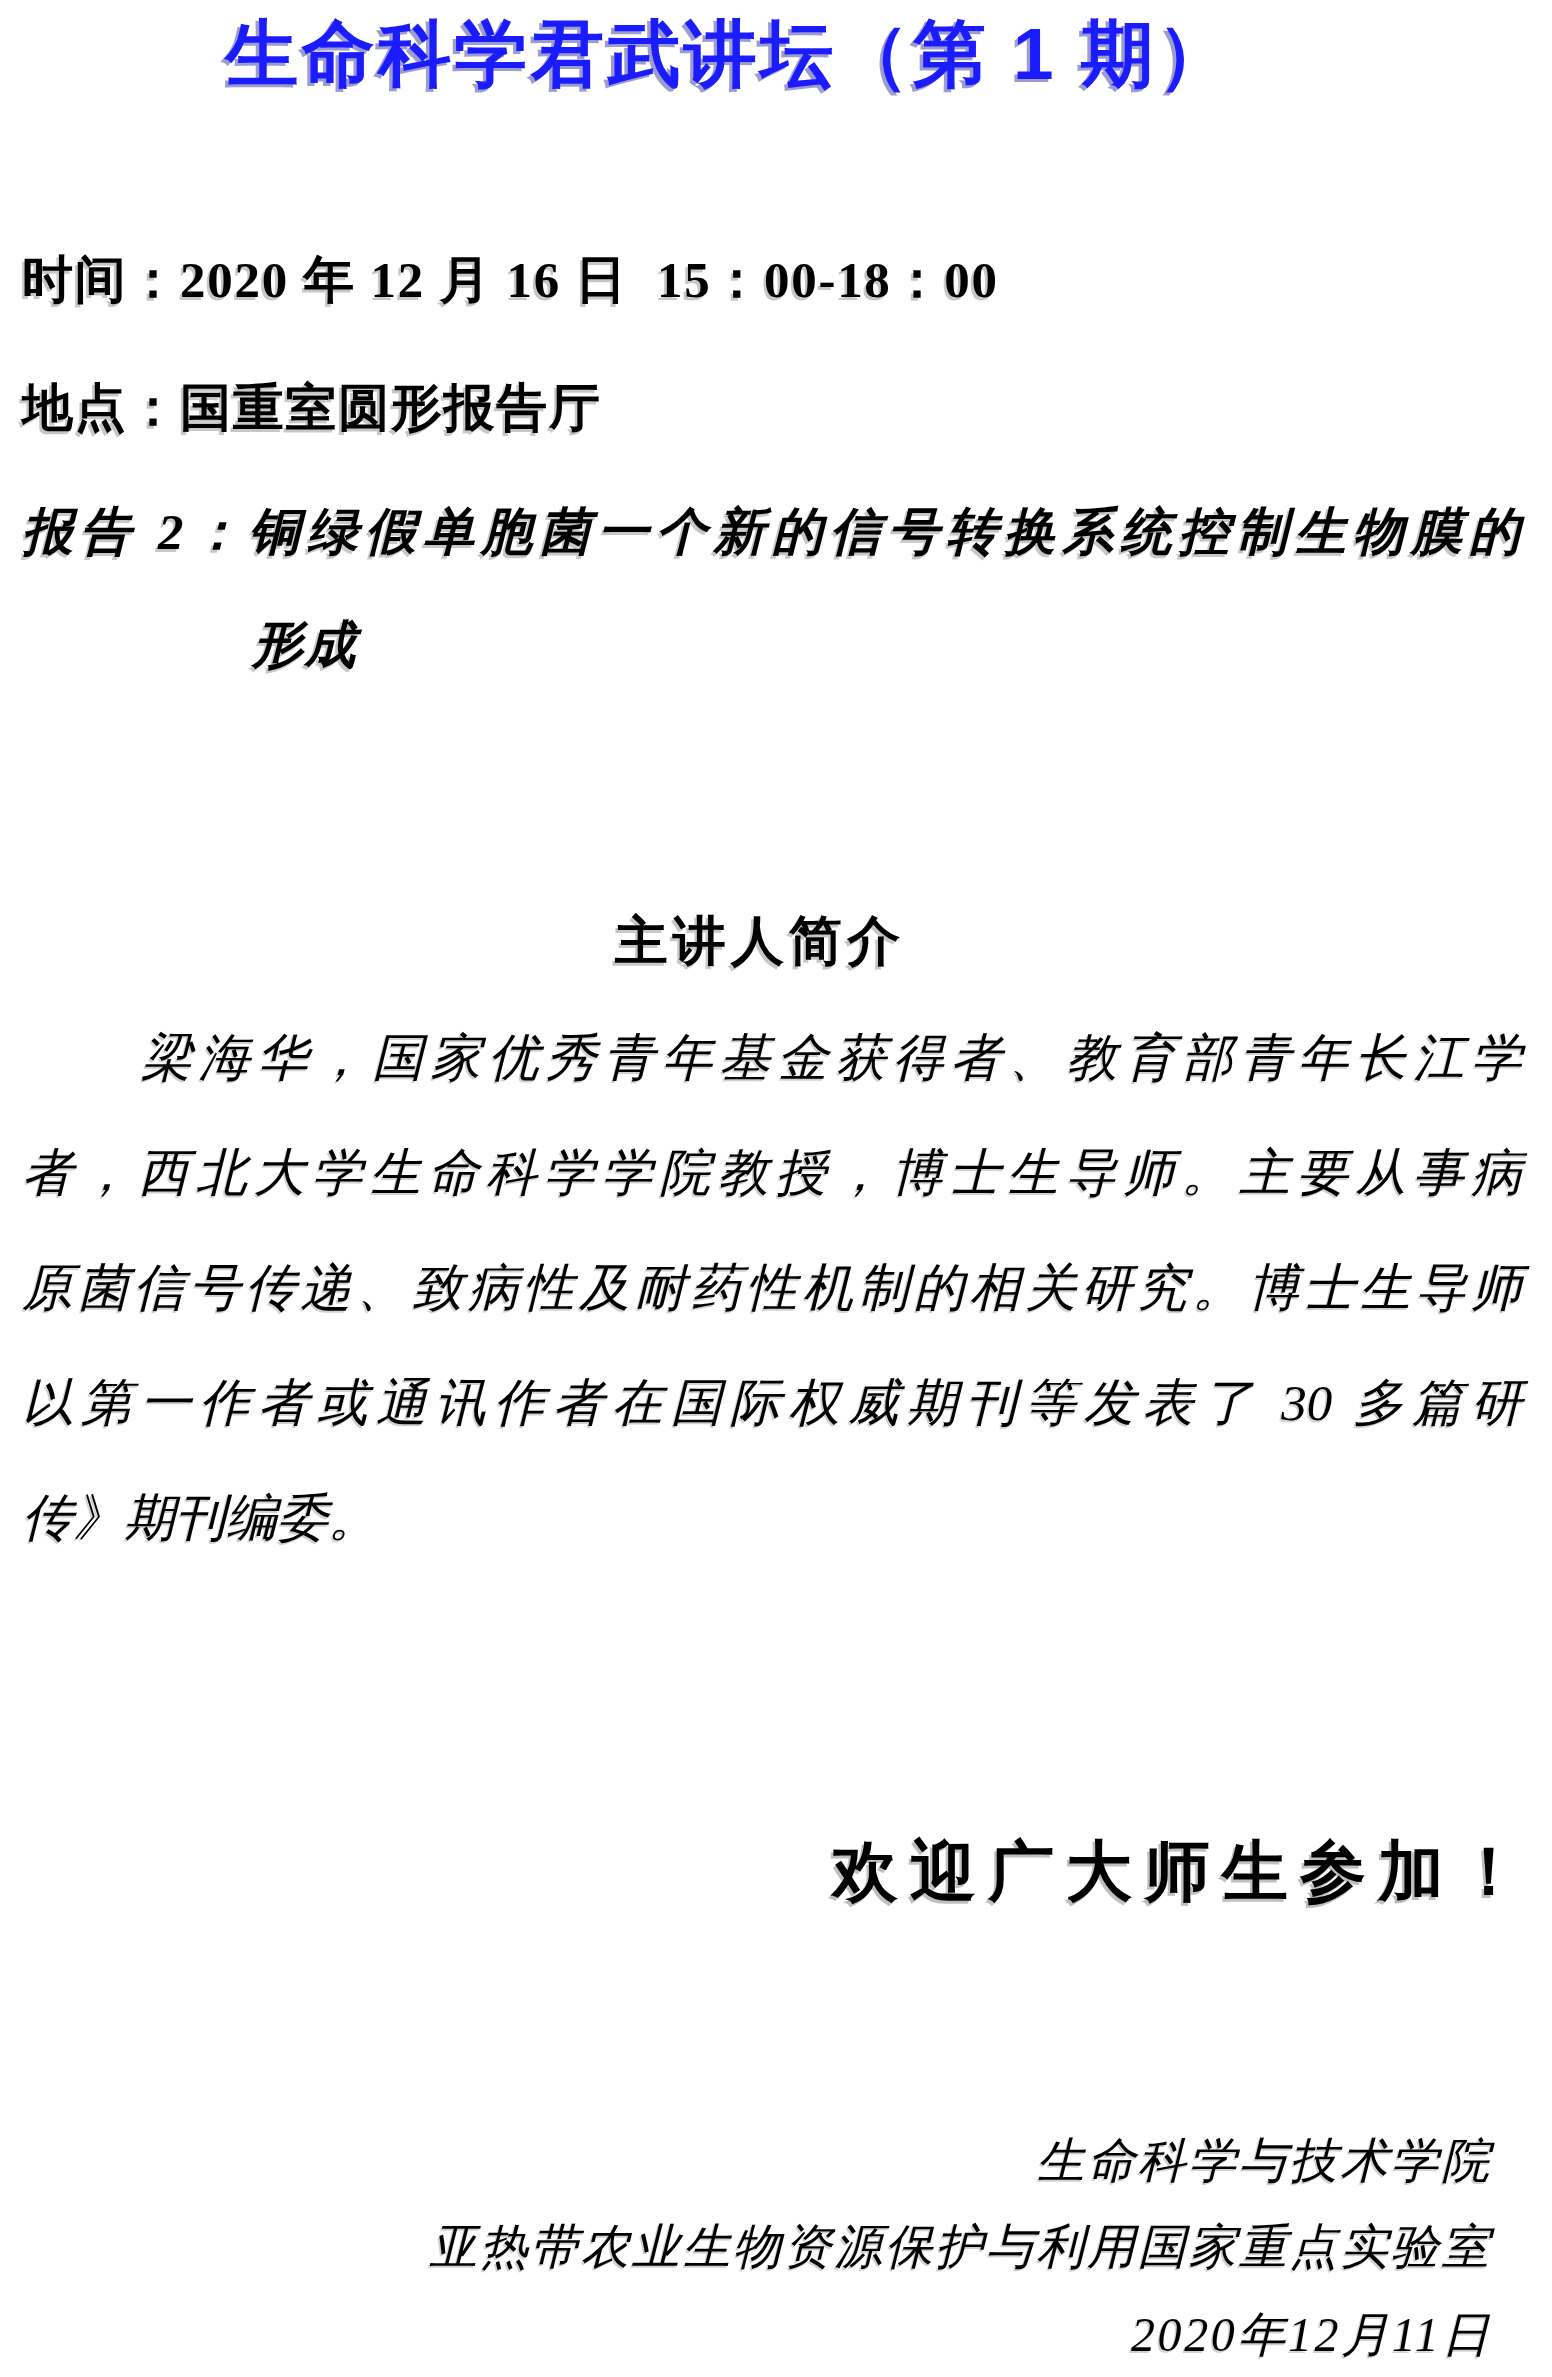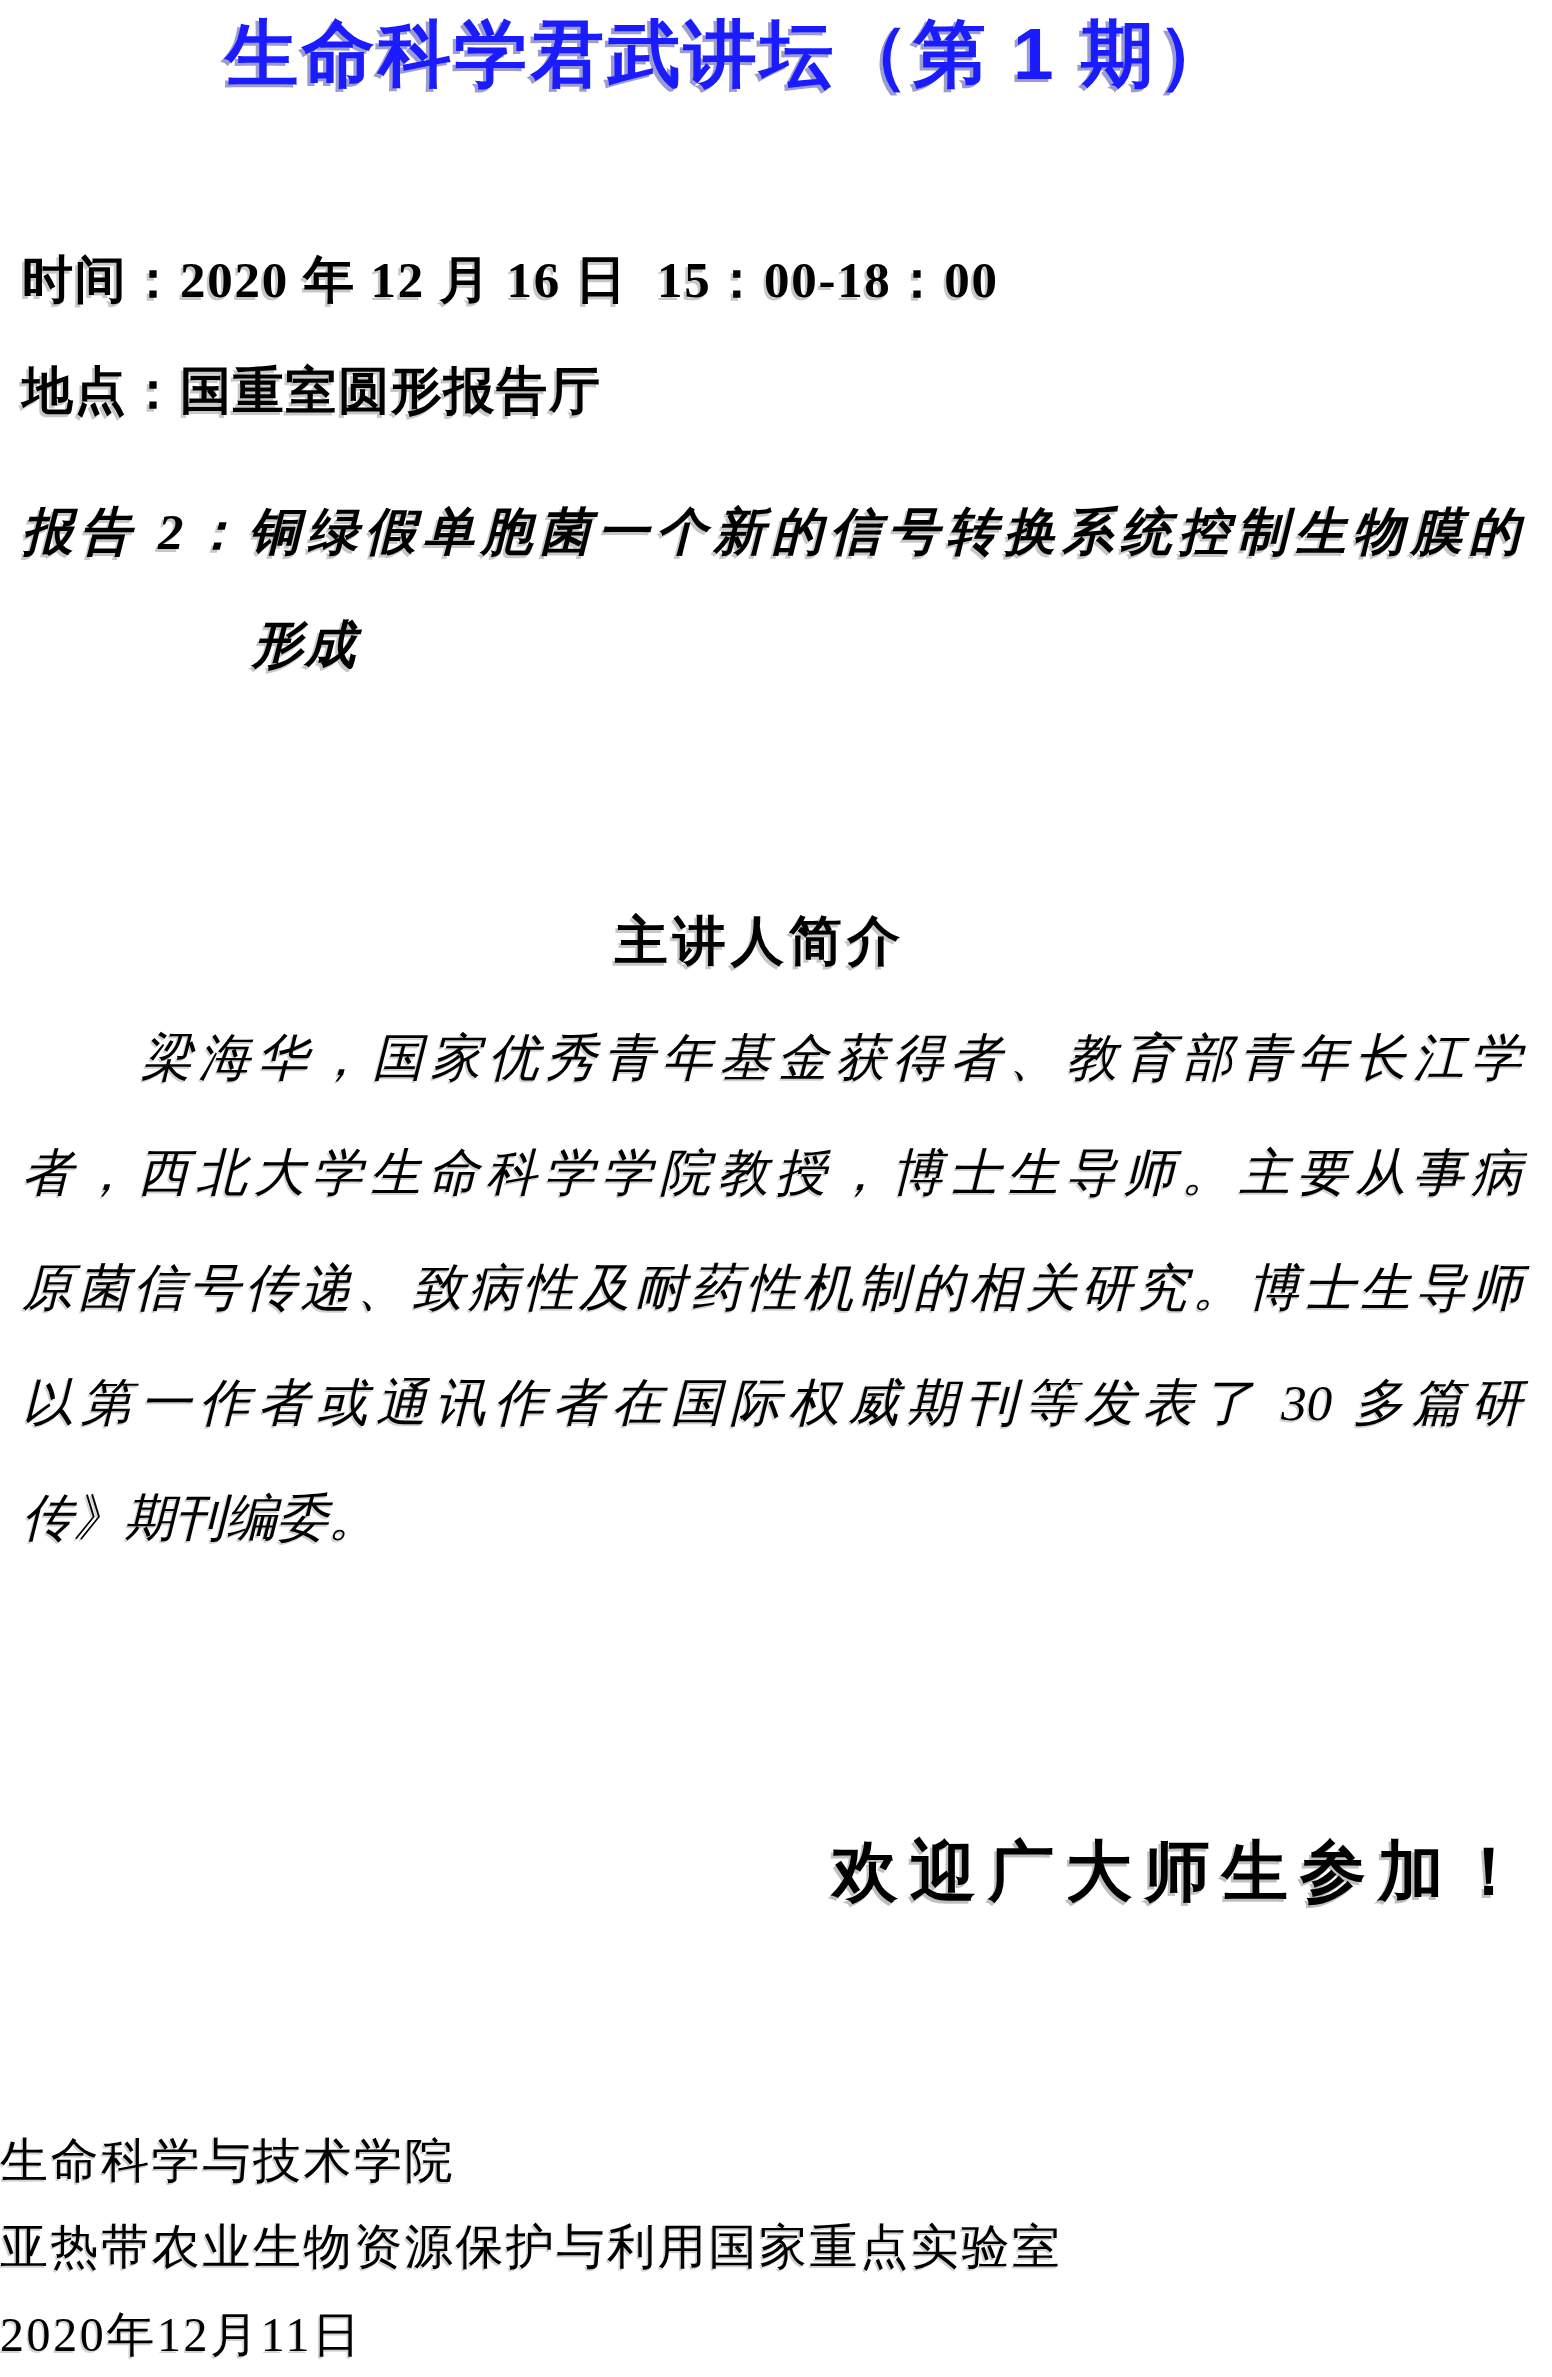--- a/index.html
+++ b/index.html
@@ -32,21 +32,21 @@
     left: 22px;
     font-weight: 700;
     font-size: 51px;
     line-height: 1.1;
     letter-spacing: 1.7px;
     white-space: pre;
     text-shadow: -2.6px 2.6px 0 rgba(0, 0, 0, 0.22);
   }
   .kai-bold { font-style: italic; margin-top: 32px; } 
   .line-time    { top: 252px; text-align: right; }
-  .line-venue   { top: 363px; }
+  .line-venue   { top: 380px; }
   .line-talk    { top: 472px; width: 1500px; text-align: justify; text-align-last: justify; }
   .line-talk2   { top: 585px; left: 252px; }
   .line-speaker { top: 695px; }
 
   
   .bio-heading {
     top: 912px; left: 0; width: 1520px;
     text-align: center;
     font-weight: 700;
     font-size: 53px;
@@ -78,20 +78,22 @@
     font-size: 66px;
     letter-spacing: 12px;
     line-height: 1.15;
     white-space: pre;
     text-shadow: -2.6px 2.6px 0 rgba(0, 0, 0, 0.25);
   }
 
   
   .sig-line {
     left: 0; width: 1492px;
+    text-align: right;
+    font-style: italic;
     font-weight: 400;
     font-size: 48px;
     letter-spacing: 2.6px;
     line-height: 1.1;
     white-space: pre;
     text-shadow: -1.7px 1.7px 0 rgba(0, 0, 0, 0.18);
   }
   .sig-org1 { top: 2135px; }
   .sig-org2 { top: 2221px; }
   .sig-date { top: 2309px; }

